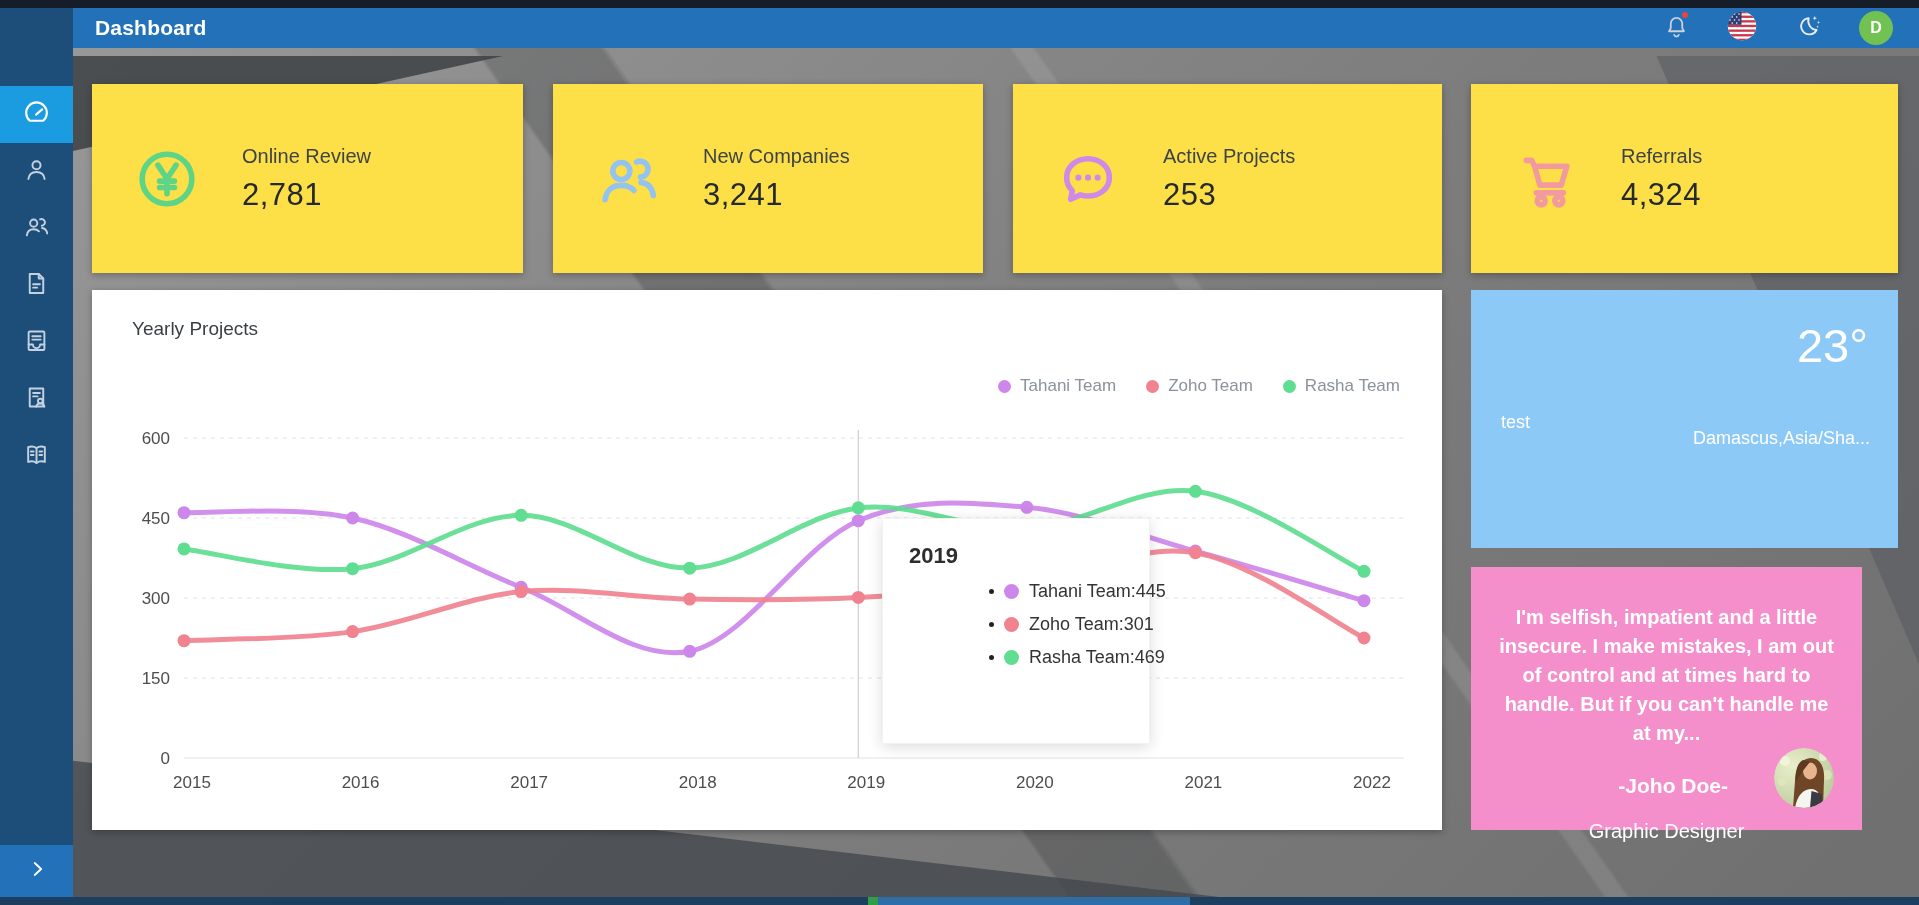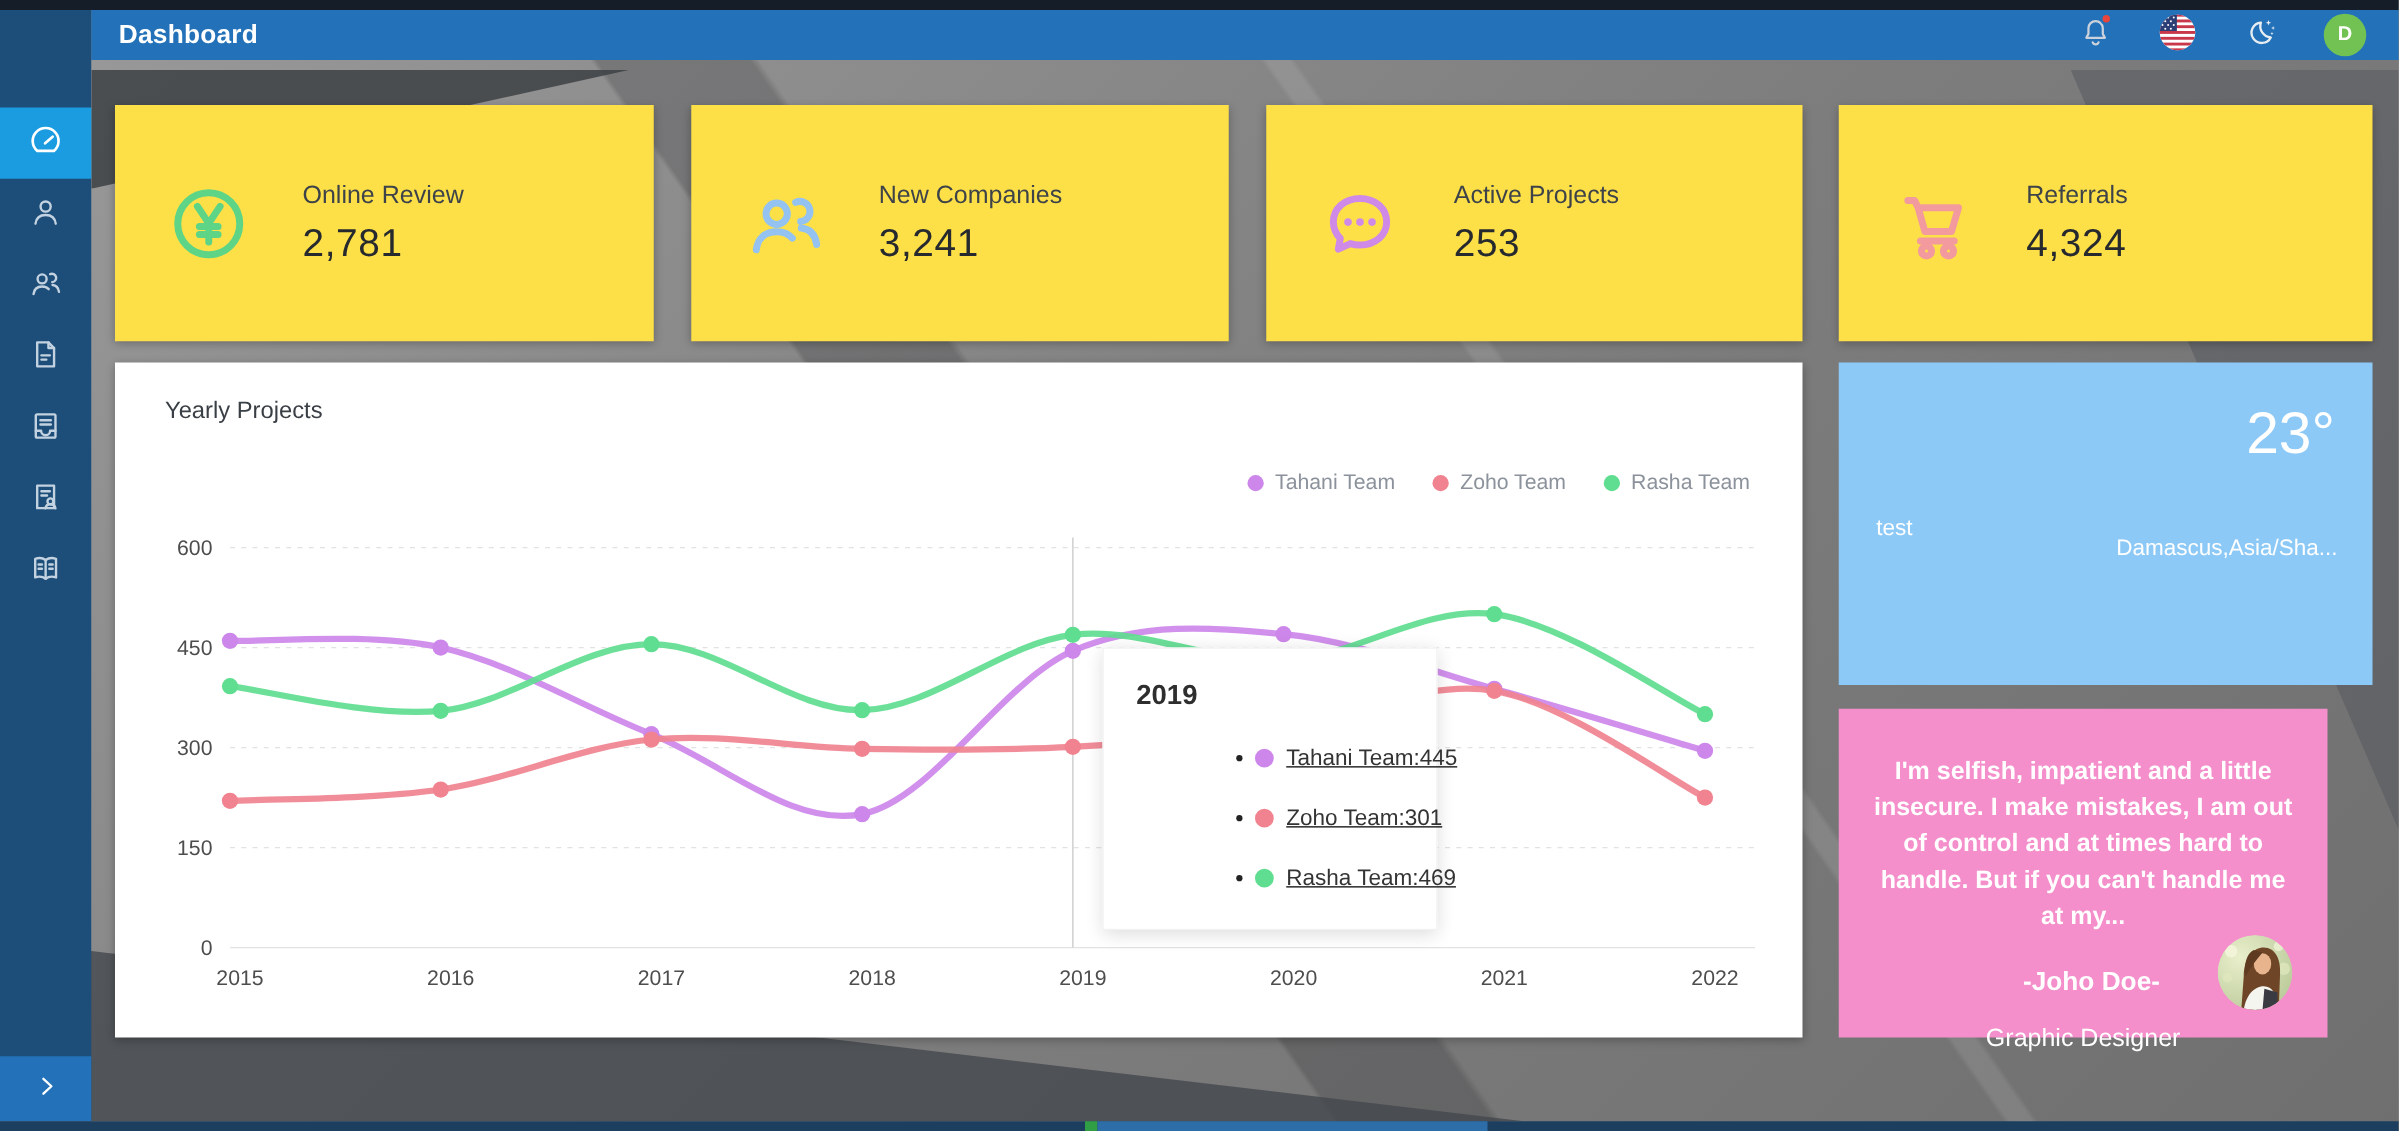--- a/index.html
+++ b/index.html
@@ -50,21 +50,21 @@
   .chart-title { position:absolute; left:40px; top:28px; font-size:19px; color:#3a3f45; }
   .legend { position:absolute; right:42px; top:86px; display:flex; gap:30px; align-items:center; }
   .legend-item { display:flex; align-items:center; gap:9px; cursor:pointer; }
   .legend-dot { width:13px; height:13px; border-radius:50%; }
   .legend-label { font-size:17px; color:#8b929b; }
   .chart-svg { position:absolute; left:20px; top:120px; }
 
   .tooltip { position:absolute; left:790px; top:228px; width:268px; height:226px; background:#fff;
              box-shadow:0 3px 14px rgba(0,0,0,.14); border:1px solid #f2f2f2; padding:24px 0 0 26px; z-index:3; }
   .tooltip-title { font-size:22px; font-weight:bold; color:#2e2e2e; }
-  .tooltip-row { display:flex; align-items:center; gap:10px; margin-top:27px; padding-left:80px;text-decoration:underline; }
+  .tooltip-row { display:flex; align-items:center; gap:10px; margin-top:12px; padding-left:80px; }
   .tt-bullet { width:5px; height:5px; border-radius:50%; background:#222; flex:0 0 auto; }
   .tt-dot { width:15px; height:15px; border-radius:50%; flex:0 0 auto; }
   .tt-text { font-size:18px; color:#343434; white-space:nowrap; }
 
   
   .weather-card { position:absolute; left:1471px; top:290px; width:427px; height:258px; background:#8dc9f7; z-index:2;padding-left:38px; }
   .weather-temp { position:absolute; right:30px; top:28px; font-size:47px; color:#fff; }
   .weather-name { position:absolute; left:30px; top:122px; font-size:18px; color:#fff; }
   .weather-loc { position:absolute; right:28px; top:138px; font-size:18px; color:#fff; }
 

